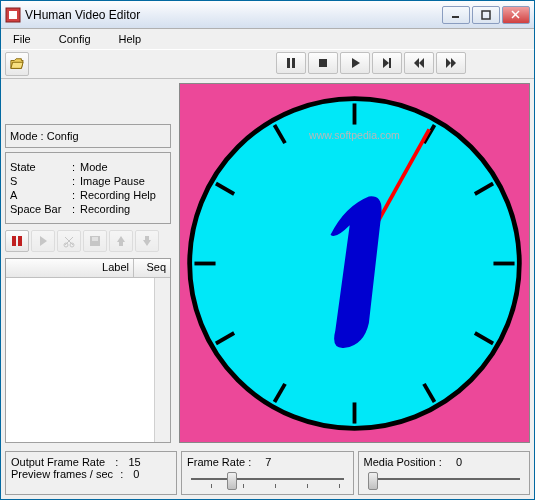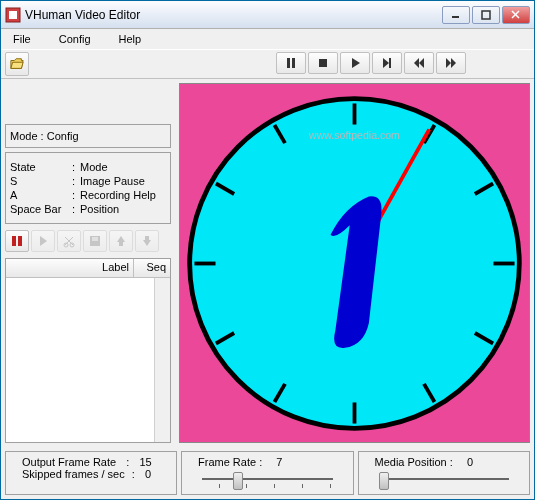--- a/index.html
+++ b/index.html
@@ -45,21 +45,21 @@
 .list-header .col { border-right: 1px solid #c0c0c0; padding: 2px 4px; height: 18px; text-align: right; }
 .list-header .col.label { flex: 1; }
 .list-header .col.seq { width: 36px; border-right: none; }
 .list-body { flex: 1; background: #fff; position: relative; }
 .list-scrollbar { position: absolute; right: 0; top: 0; bottom: 0; width: 16px; background: #f0f0f0; border-left: 1px solid #d0d0d0; }
 
 .preview-area { flex: 1; background: #ec4899; border: 1px solid #888; position: relative; display: flex; align-items: center; justify-content: center; }
 .clock-svg { width: 345px; height: 345px; }
 
 .bottom-bar { display: flex; gap: 4px; padding: 4px; }
-.stat-box { border: 1px solid #a0a0a0; padding: 4px 16px; background: #f0f0f0; }
+.stat-box { border: 1px solid #a0a0a0; padding: 4px 5px; background: #f0f0f0; }
 .stat-box.left-stats { width: 172px; }
 .stat-box .row { display: flex; }
 .stat-box .colon { margin: 0 4px; }
 .slider-box { display: flex; flex-direction: column; flex: 1; }
 .slider-label-row { display: flex; gap: 4px; padding-bottom: 2px; }
 .slider-track { height: 20px; position: relative; }
 .slider-line { position: absolute; top: 8px; left: 4px; right: 4px; height: 2px; background: #888; border: 1px solid #666; }
 .slider-tick { position: absolute; top: 14px; width: 1px; height: 4px; background: #666; }
 .slider-thumb { position: absolute; top: 2px; width: 10px; height: 18px; background: linear-gradient(to bottom, #f0f0f0, #c0c0c0); border: 1px solid #888; border-radius: 2px; }
 </style>
@@ -169,21 +169,21 @@
             <span>Image Pause</span>
           </div>
         <div class="row">
             <span class="key">A</span>
             <span class="colon">:</span>
             <span>Recording Help</span>
           </div>
         <div class="row">
             <span class="key">Space Bar</span>
             <span class="colon">:</span>
-            <span>Position</span>
+            <span>Recording</span>
           </div>
       </div>
 
       <div class="tool-strip">
         <div class="tbtn redicon">
             <svg viewBox="0 0 14 14">
               <rect x="2" y="2" width="4" height="10" fill="#c02020"></rect>
               <rect x="8" y="2" width="4" height="10" fill="#c02020"></rect>
             </svg>
           </div>
@@ -262,21 +262,21 @@
   </div>
 
   <div class="bottom-bar">
     <div class="stat-box left-stats">
       <div class="row">
         <span>Output Frame Rate</span>
         <span class="colon">&nbsp;&nbsp;:&nbsp;&nbsp;</span>
         <span>15</span>
       </div>
       <div class="row">
-        <span>Skipped frames / sec</span>
+        <span>Preview frames / sec</span>
         <span class="colon">&nbsp;:&nbsp;&nbsp;</span>
         <span>0</span>
       </div>
     </div>
 
     <div class="stat-box slider-box">
       <div class="slider-label-row">
         <span>Frame Rate :</span>&nbsp;&nbsp;
         <span>7</span>
       </div>

